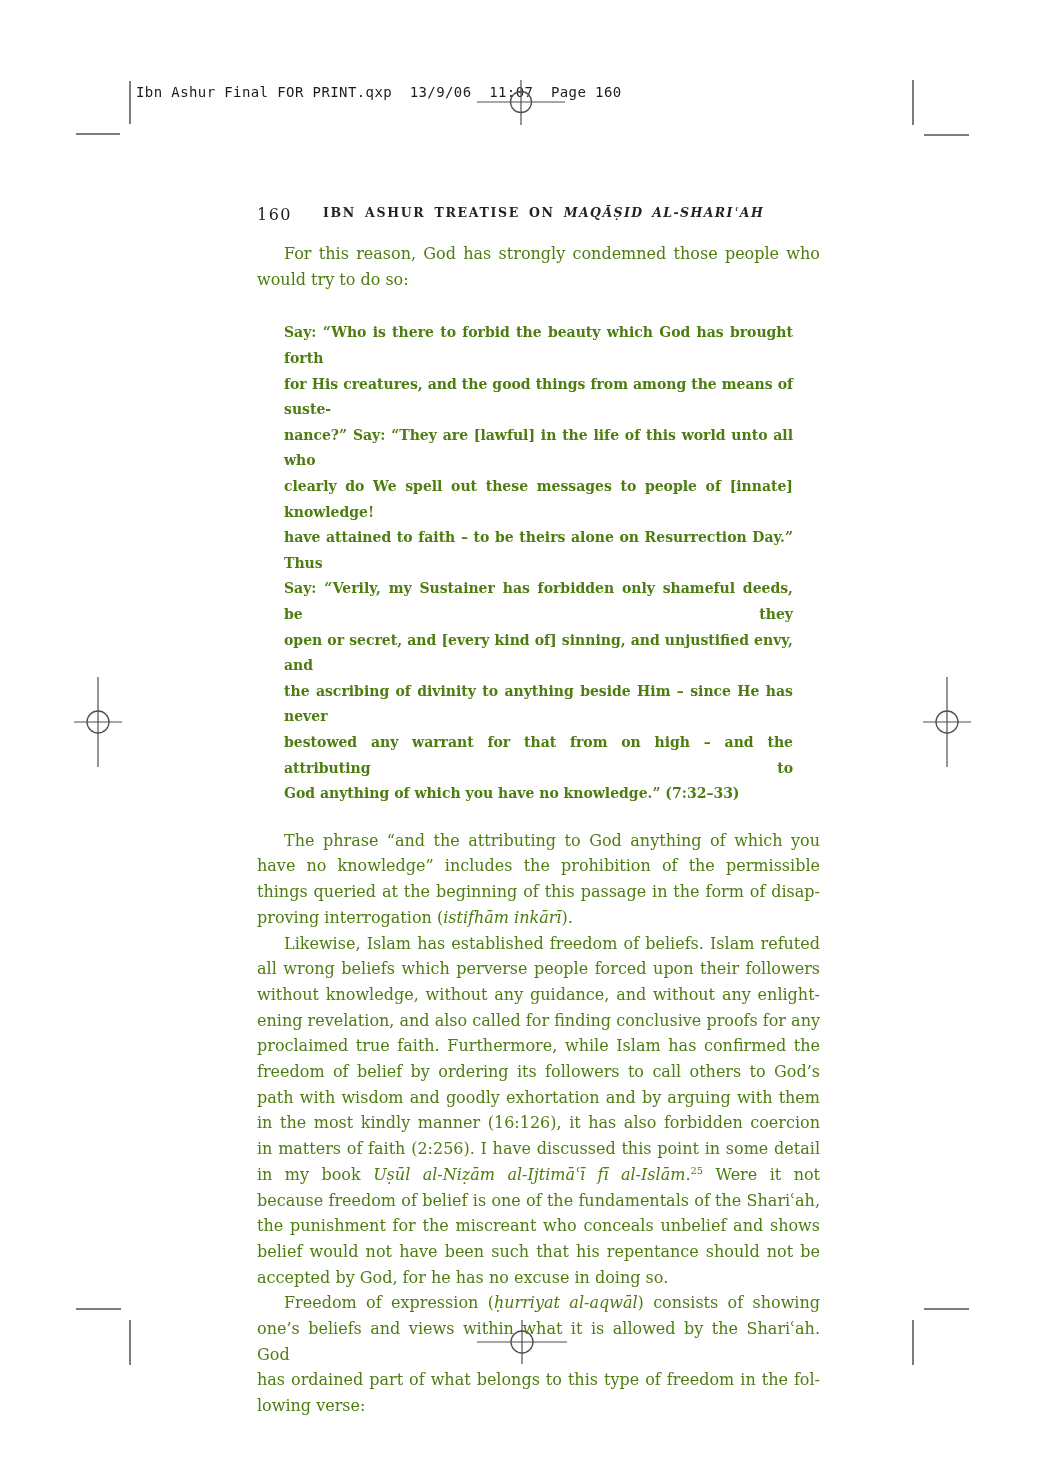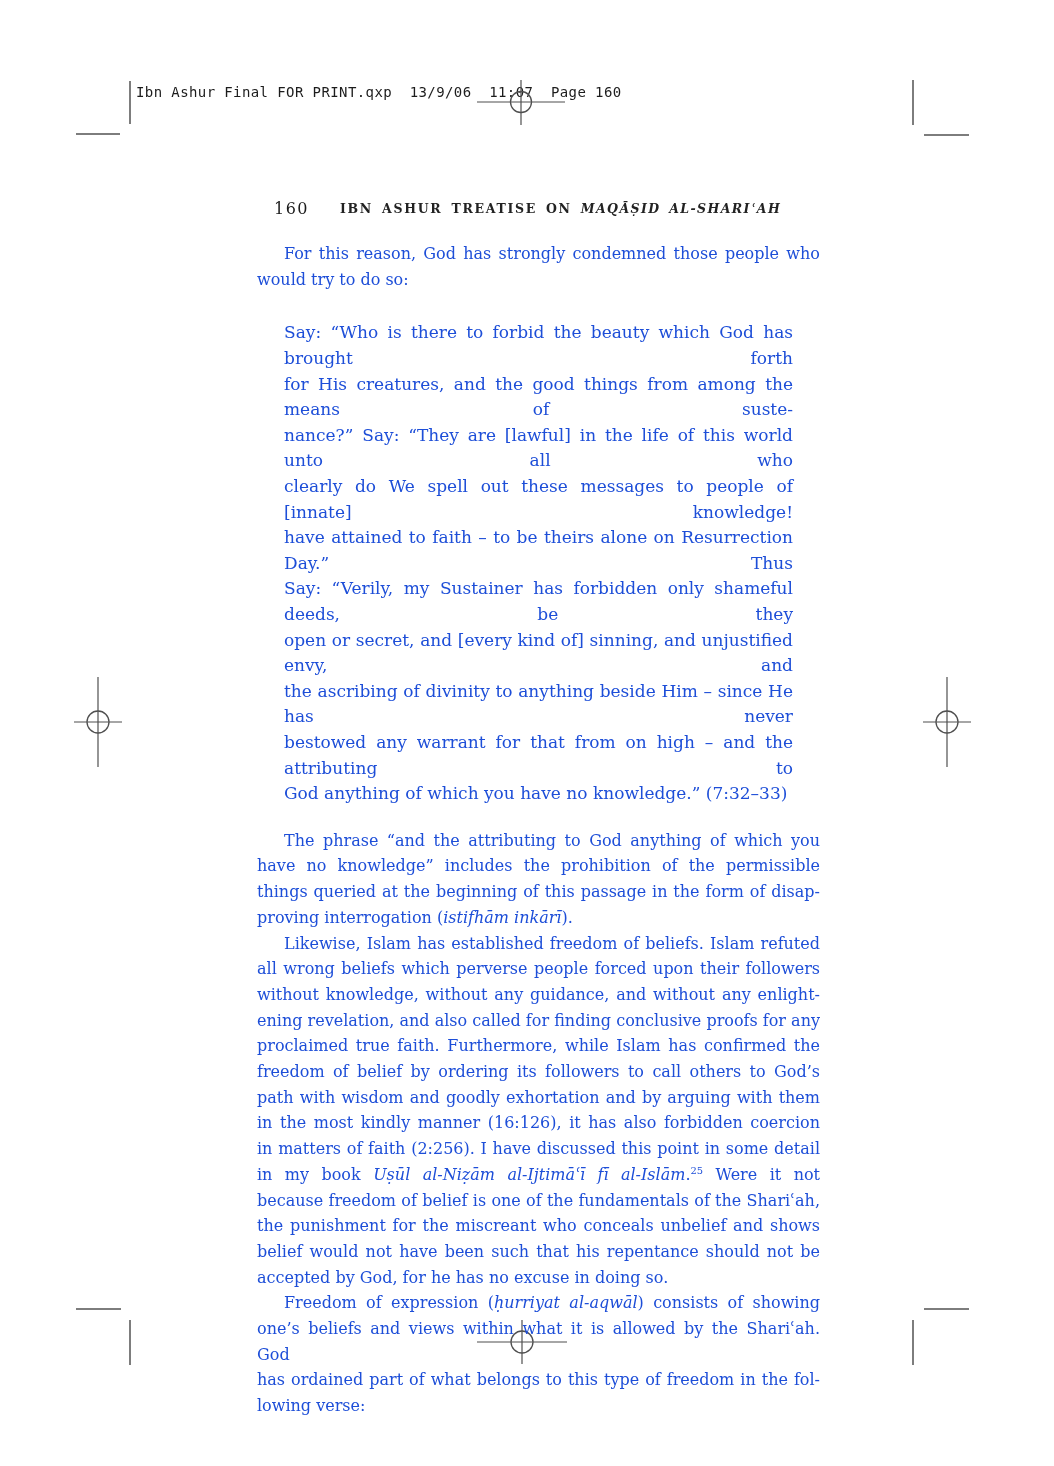--- a/index.html
+++ b/index.html
@@ -13,34 +13,34 @@
 
   
   .mark{position:absolute;background:#7d7d7d;}
 
   
   svg.reg{position:absolute;width:100px;height:100px;overflow:visible;}
   svg.reg line{stroke:#4f4f4f;stroke-width:1.2;}
   svg.reg circle{stroke:#4f4f4f;stroke-width:1.3;fill:none;}
 
   
-  .running-head{position:absolute;left:257px;top:199px;width:563px;
-                display:flex;align-items:center;margin-left:17px;}
+  .running-head{position:absolute;left:257px;top:205px;width:563px;
+                display:flex;align-items:flex-start;}
   .folio{font-size:16px;letter-spacing:1.5px;}
   .rh-title{margin-left:31px;font-size:12.5px;letter-spacing:1.7px;
             word-spacing:3px;color:#222;font-weight:bold;}
   .rh-title i{letter-spacing:1.4px;}
 
   
   .text-block{position:absolute;left:257px;top:241px;width:563px;
-              font-size:16px;line-height:25.7px;color:#1d4ed8;}
+              font-size:16px;line-height:25.7px;color:#4d7c0f;}
   .line{text-align:justify;text-align-last:justify;}
   .line.last{text-align-last:left;}
   .line.indent{text-indent:27px;}
-  .quote{font-size:17px;line-height:25.6px;margin:28px 27px 21px 27px;}
+  .quote{font-size:14px;line-height:25.6px;margin:28px 27px 21px 27px;font-weight:bold;}
   sup{font-size:.62em;vertical-align:super;line-height:0;}
   i{font-style:italic;}
 </style>
 </head>
 <body>
 
 <div class="page">
 
   <div class="slug">Ibn Ashur Final FOR PRINT.qxp  13/9/06  11:07  Page 160</div>
 

